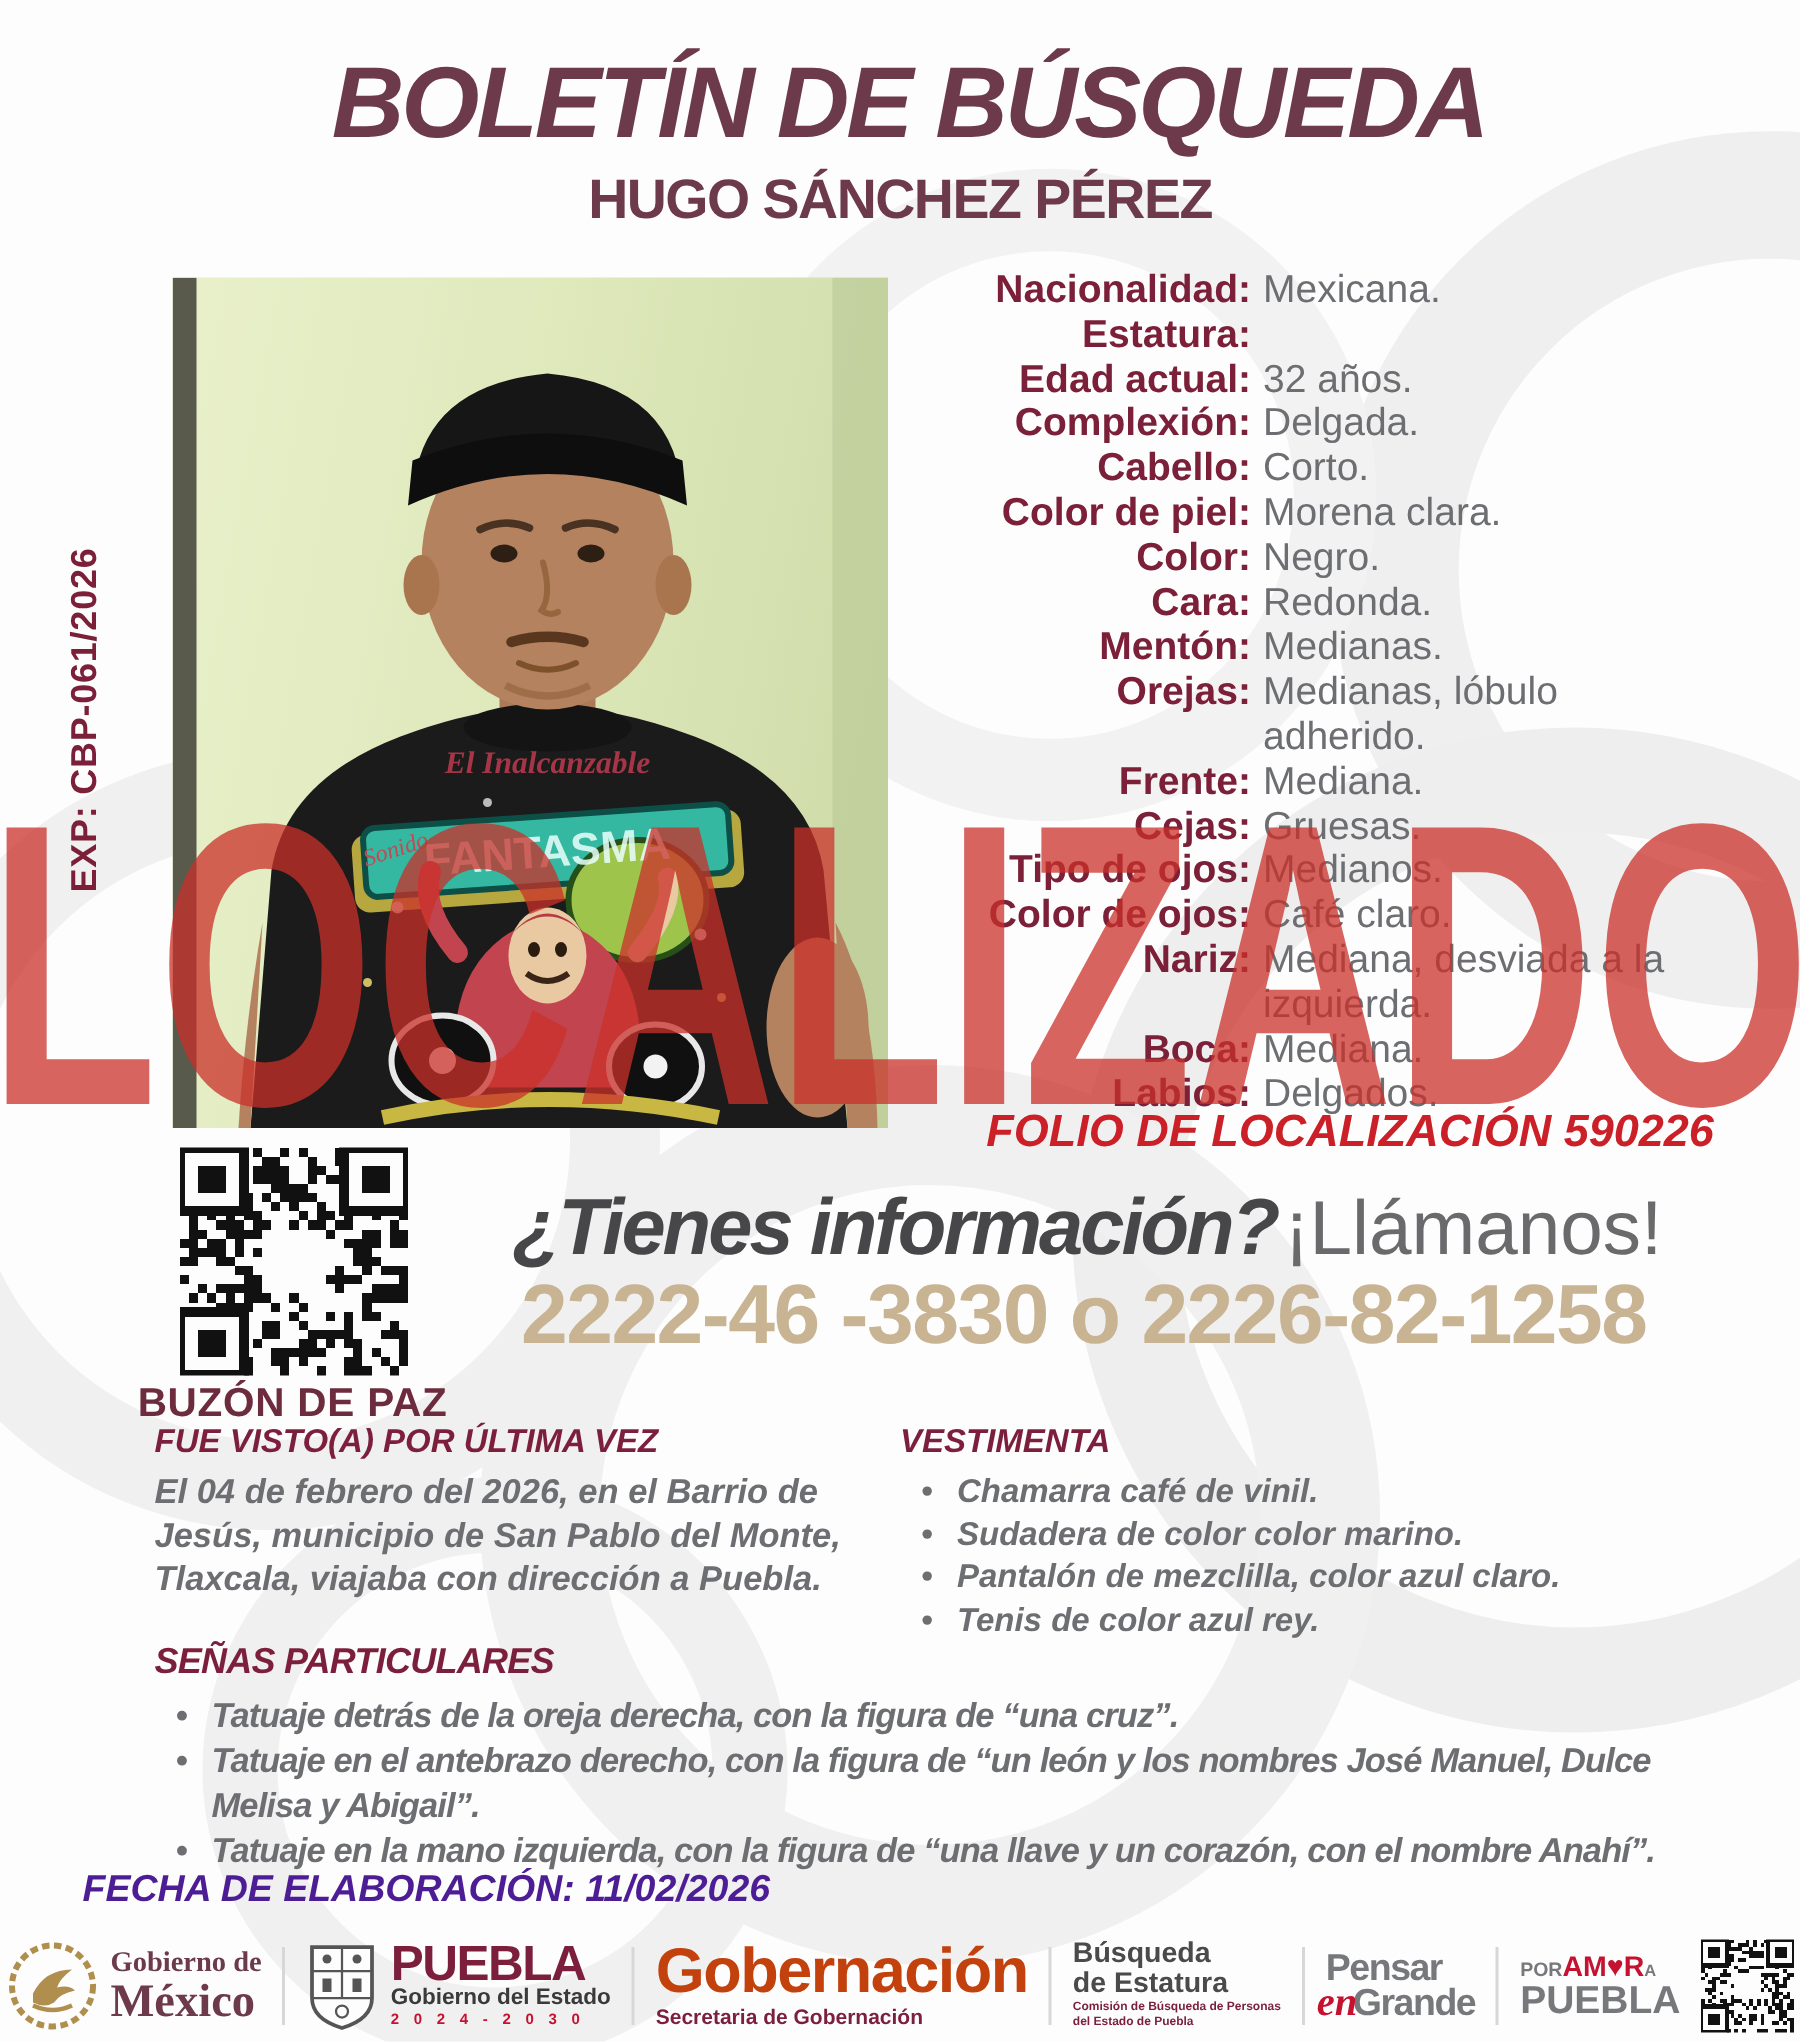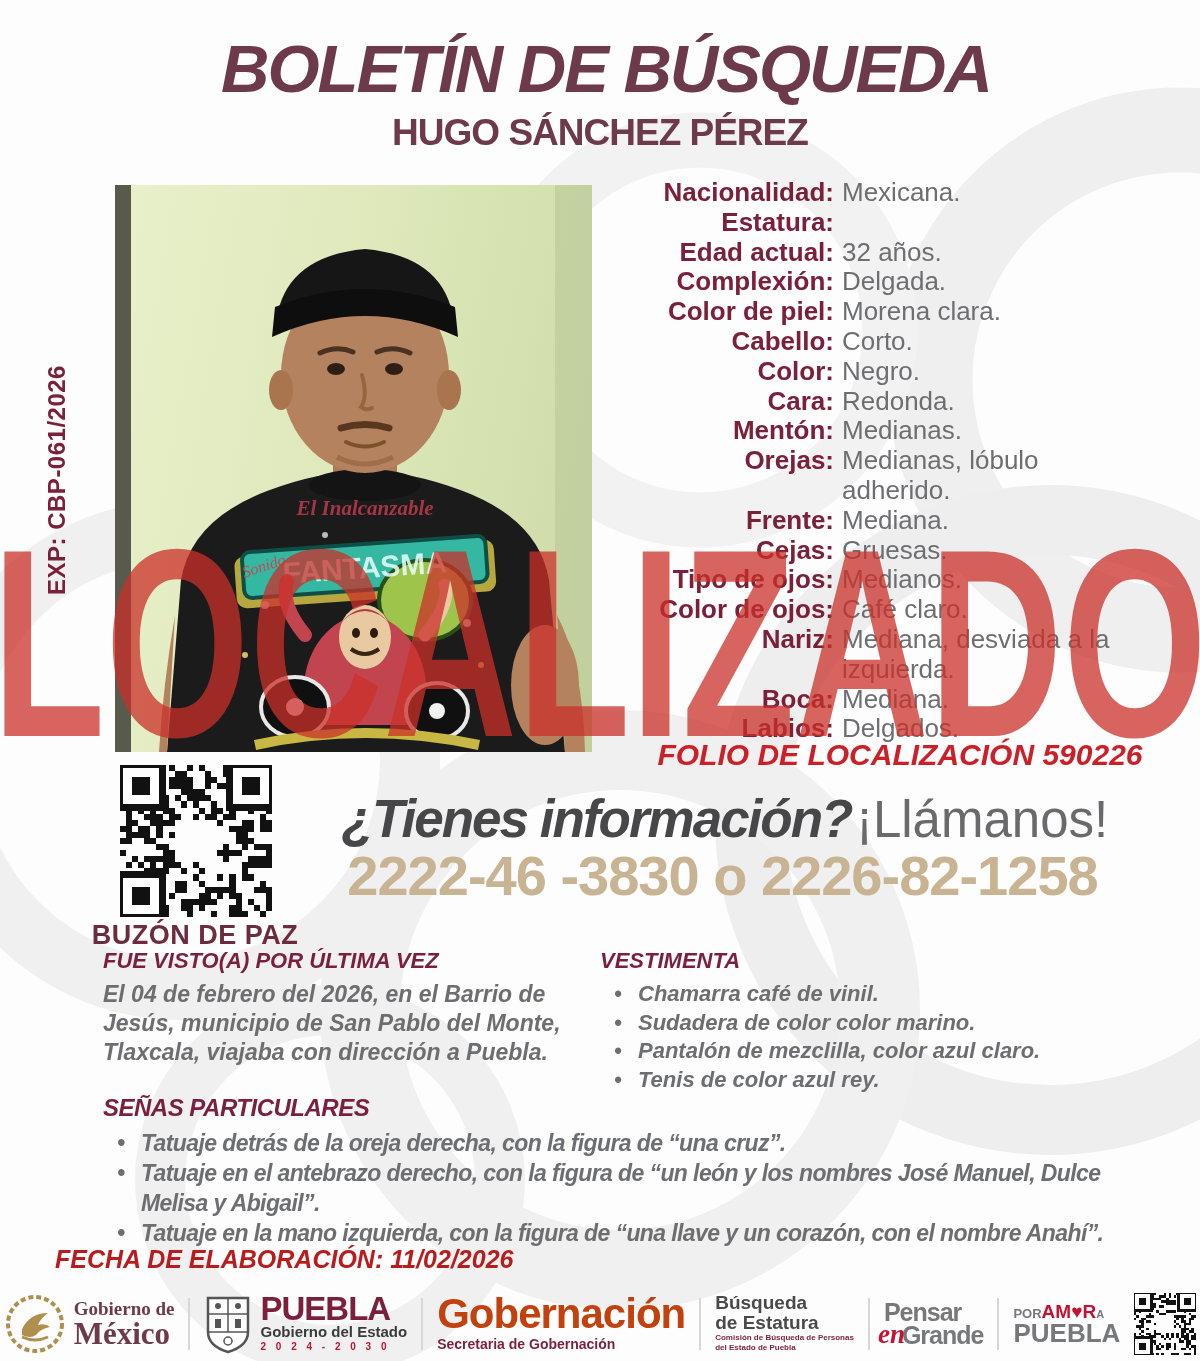--- a/index.html
+++ b/index.html
@@ -76,21 +76,21 @@
     color:#6d6e71; line-height:28.5px;
   }
   .blist li::before { content:"•"; position:absolute; left:14px; color:#6d6e71; }
   
   .marks { position:absolute; left:103px; top:1094px; width:1050px; z-index:3; }
   .marks .sec-h { letter-spacing:-0.5px; font-size:24px; }
   .marks .blist li { font-size:23px; letter-spacing:-0.6px; line-height:30px; }
   
   .made-date {
     position:absolute; left:55px; top:1245px; font-size:25px; font-weight:bold; font-style:italic;
-    color:#b91c1c; z-index:3; letter-spacing:0px;
+    color:#4c1d95; z-index:3; letter-spacing:0px;
   }
   
   .footer {
     position:absolute; left:0; bottom:0; width:1200px; height:75px; z-index:3;
     display:flex; align-items:center; justify-content:center; gap:14px; background:transparent;
   }
   .fdiv { width:2px; height:52px; background:#d7d7d7; flex:none; }
   .flogo { display:flex; align-items:center; gap:8px; flex:none; }
   .gobmx-txt .l1 { font-family:"Liberation Serif", serif; font-weight:bold; font-size:19px; color:#6d3a4b; line-height:1; }
   .gobmx-txt .l2 { font-family:"Liberation Serif", serif; font-weight:bold; font-size:31px; color:#6d3a4b; line-height:1; }
@@ -209,26 +209,26 @@
     </div>
   <div class="drow">
       <div class="dlabel">Edad actual:</div>
       <div class="dvalue">32 años.</div>
     </div>
   <div class="drow">
       <div class="dlabel">Complexión:</div>
       <div class="dvalue">Delgada.</div>
     </div>
   <div class="drow">
+      <div class="dlabel">Cabello:</div>
+      <div class="dvalue">Corto.</div>
+    </div>
+  <div class="drow">
       <div class="dlabel">Color de piel:</div>
       <div class="dvalue">Morena clara.</div>
-    </div>
-  <div class="drow">
-      <div class="dlabel">Cabello:</div>
-      <div class="dvalue">Corto.</div>
     </div>
   <div class="drow">
       <div class="dlabel">Color:</div>
       <div class="dvalue">Negro.</div>
     </div>
   <div class="drow">
       <div class="dlabel">Cara:</div>
       <div class="dvalue">Redonda.</div>
     </div>
   <div class="drow">

